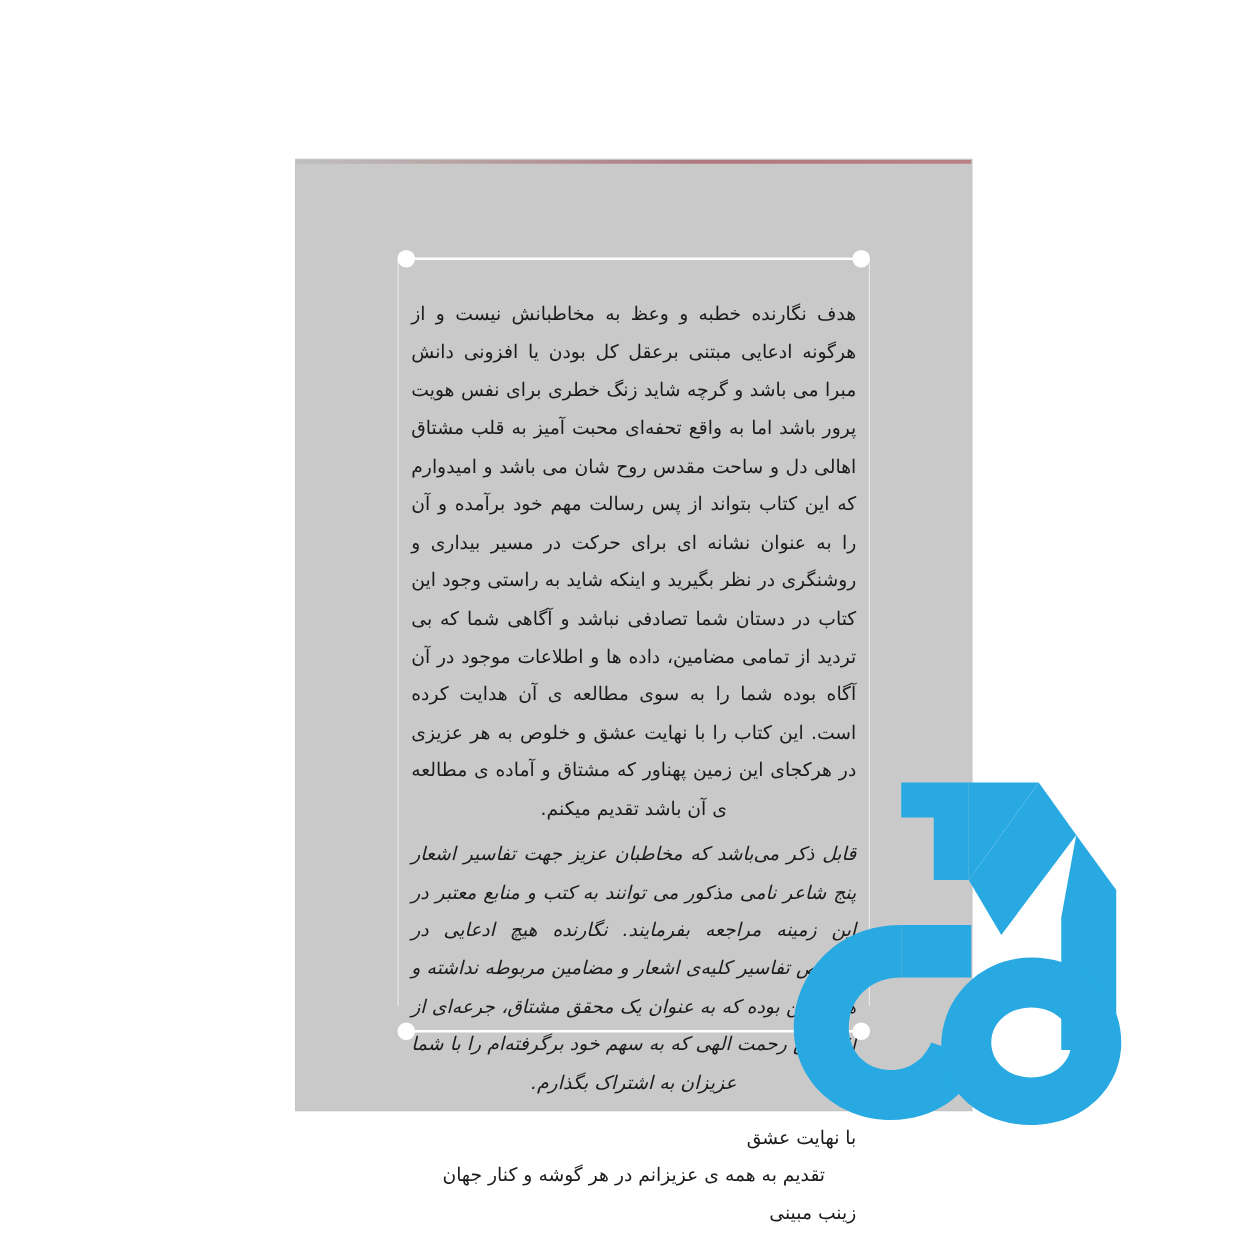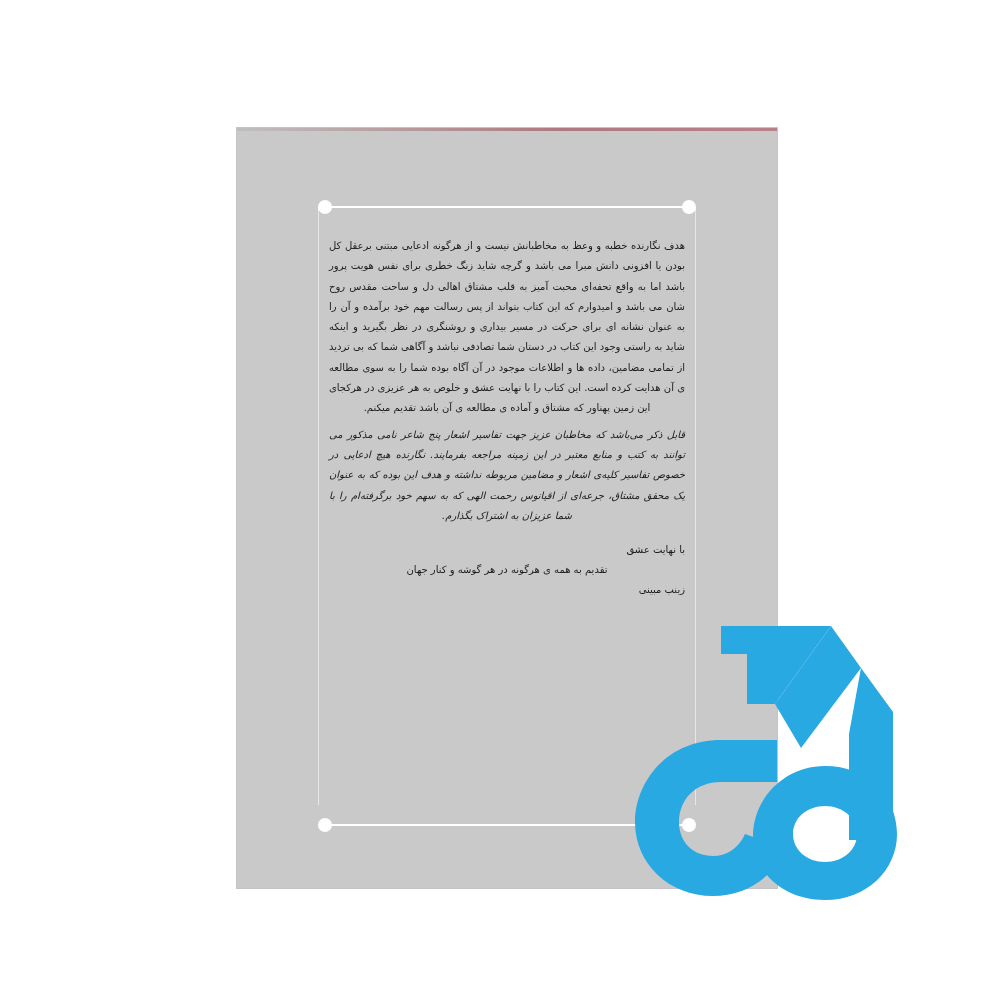--- a/index.html
+++ b/index.html
@@ -85,21 +85,21 @@
   
   .text-body {
     position: absolute;
     left: 92px;
     right: 92px;
     top: 108px;
     direction: rtl;
     text-align: justify;
     color: #1b1b1b;
     font-family: "DejaVu Sans", sans-serif;
-    font-size: 10px;
+    font-size: 15px;
     line-height: 2.03;
   }
   .text-body p {
     margin: 0 0 6px 0;
   }
   .para-justified {
     text-align: justify;
     text-align-last: center;
   }
   .para-2 {
@@ -142,21 +142,21 @@
 
     <div class="side-rule r"></div>
     <div class="side-rule l"></div>
 
     <div class="text-body">
       <p class="para-justified">هدف نگارنده خطبه و وعظ به مخاطبانش نیست و از هرگونه ادعایی مبتنی برعقل کل بودن یا افزونی دانش مبرا می باشد و گرچه شاید زنگ خطری برای نفس هویت پرور باشد اما به واقع تحفه‌ای محبت آمیز به قلب مشتاق اهالی دل و ساحت مقدس روح شان می باشد و امیدوارم که این کتاب بتواند از پس رسالت مهم خود برآمده و آن را به عنوان نشانه ای برای حرکت در مسیر بیداری و روشنگری در نظر بگیرید و اینکه شاید به راستی وجود این کتاب در دستان شما تصادفی نباشد و آگاهی شما که بی تردید از تمامی مضامین، داده ها و اطلاعات موجود در آن آگاه بوده شما را به سوی مطالعه ی آن هدایت کرده است. این کتاب را با نهایت عشق و خلوص به هر عزیزی در هرکجای این زمین پهناور که مشتاق و آماده ی مطالعه ی آن باشد تقدیم میکنم.</p>
       <p class="para-2">قابل ذکر می‌باشد که مخاطبان عزیز جهت تفاسیر اشعار پنج شاعر نامی مذکور می توانند به کتب و منابع معتبر در این زمینه مراجعه بفرمایند. نگارنده هیچ ادعایی در خصوص تفاسیر کلیه‌ی اشعار و مضامین مربوطه نداشته و هدف این بوده که به عنوان یک محقق مشتاق، جرعه‌ای از اقیانوس رحمت الهی که به سهم خود برگرفته‌ام را با شما عزیزان به اشتراک بگذارم.</p>
 
       <div class="signoff">
         <div>با نهایت عشق</div>
-        <div class="center-ish">تقدیم به همه ی هرگونه در هر گوشه و کنار جهان</div>
+        <div class="center-ish">تقدیم به همه ی عزیزانم در هر گوشه و کنار جهان</div>
         <div>زینب مبینی</div>
       </div>
     </div>
 
     <div class="rule bottom">
       <div class="line"></div>
       <div class="dot right"></div>
       <div class="dot left"></div>
     </div>
   </div>

